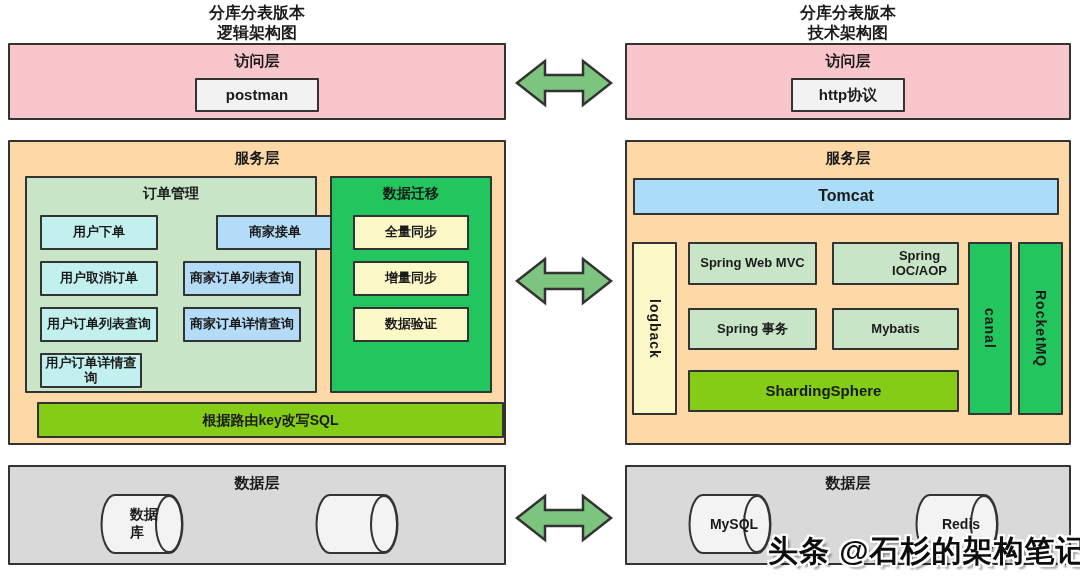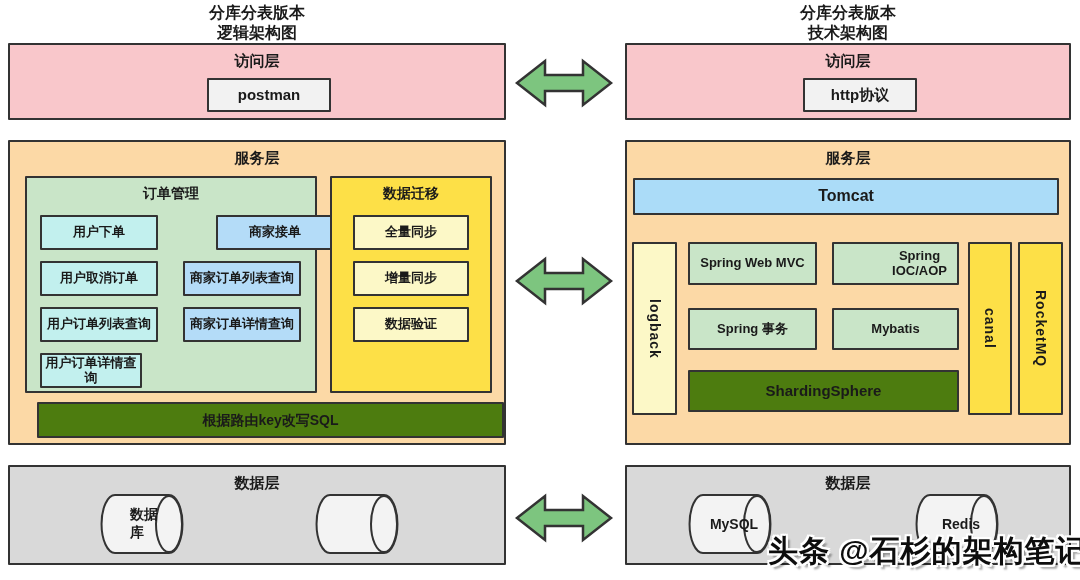--- a/index.html
+++ b/index.html
@@ -5,33 +5,33 @@
   html,body{margin:0;padding:0;background:#ffffff;}
   .canvas{
     position:relative;width:1080px;height:580px;background:#ffffff;overflow:hidden;
     font-family:"Liberation Sans","DejaVu Sans",sans-serif;color:#1a1a1a;
   }
   .diagram-title{position:absolute;text-align:center;font-size:16px;font-weight:600;line-height:20px;}
   .layer{position:absolute;border:2px solid #333;border-radius:1px;box-sizing:border-box;}
   .pink{background:#f9c7cb;}
   .orange{background:#fcd9a6;}
   .green{background:#c9e5c8;}
-  .purple{background:#fde047;}
+  .purple{background:#22c55e;}
   .gray{background:#d9d9d9;}
   .layer-label{position:absolute;top:7px;left:0;right:0;text-align:center;font-size:15px;font-weight:600;}
   .node{
     position:absolute;border:2px solid #333;border-radius:1px;box-sizing:border-box;
     display:flex;align-items:center;justify-content:center;
     font-size:13px;font-weight:600;text-align:center;line-height:1.15;
   }
-  .white{background:#f2f2f2;font-size:15px;margin-left:12px;}
+  .white{background:#f2f2f2;font-size:15px;}
   .cyan{background:#c2f0ee;}
   .blue{background:#b4dcf8;}
   .yellow{background:#fcf8c7;}
-  .orangebar{background:#4d7c0f;font-size:14px;}
+  .orangebar{background:#84cc16;font-size:14px;}
   .tomcat{background:#abdcf8;font-size:16px;}
   .shard{font-size:15px;}
   .vnode span{writing-mode:vertical-rl;text-orientation:mixed;font-size:14px;letter-spacing:1px;}
   .arrow{position:absolute;width:100px;height:52px;}
   .cyl{position:absolute;}
   .cyl svg{position:absolute;left:0;top:0;overflow:visible;}
   .cyl .cyl-label{
     position:absolute;left:2px;right:22px;top:0;bottom:0;
     display:flex;align-items:center;justify-content:center;
     font-size:14px;font-weight:600;margin-left:28px;

